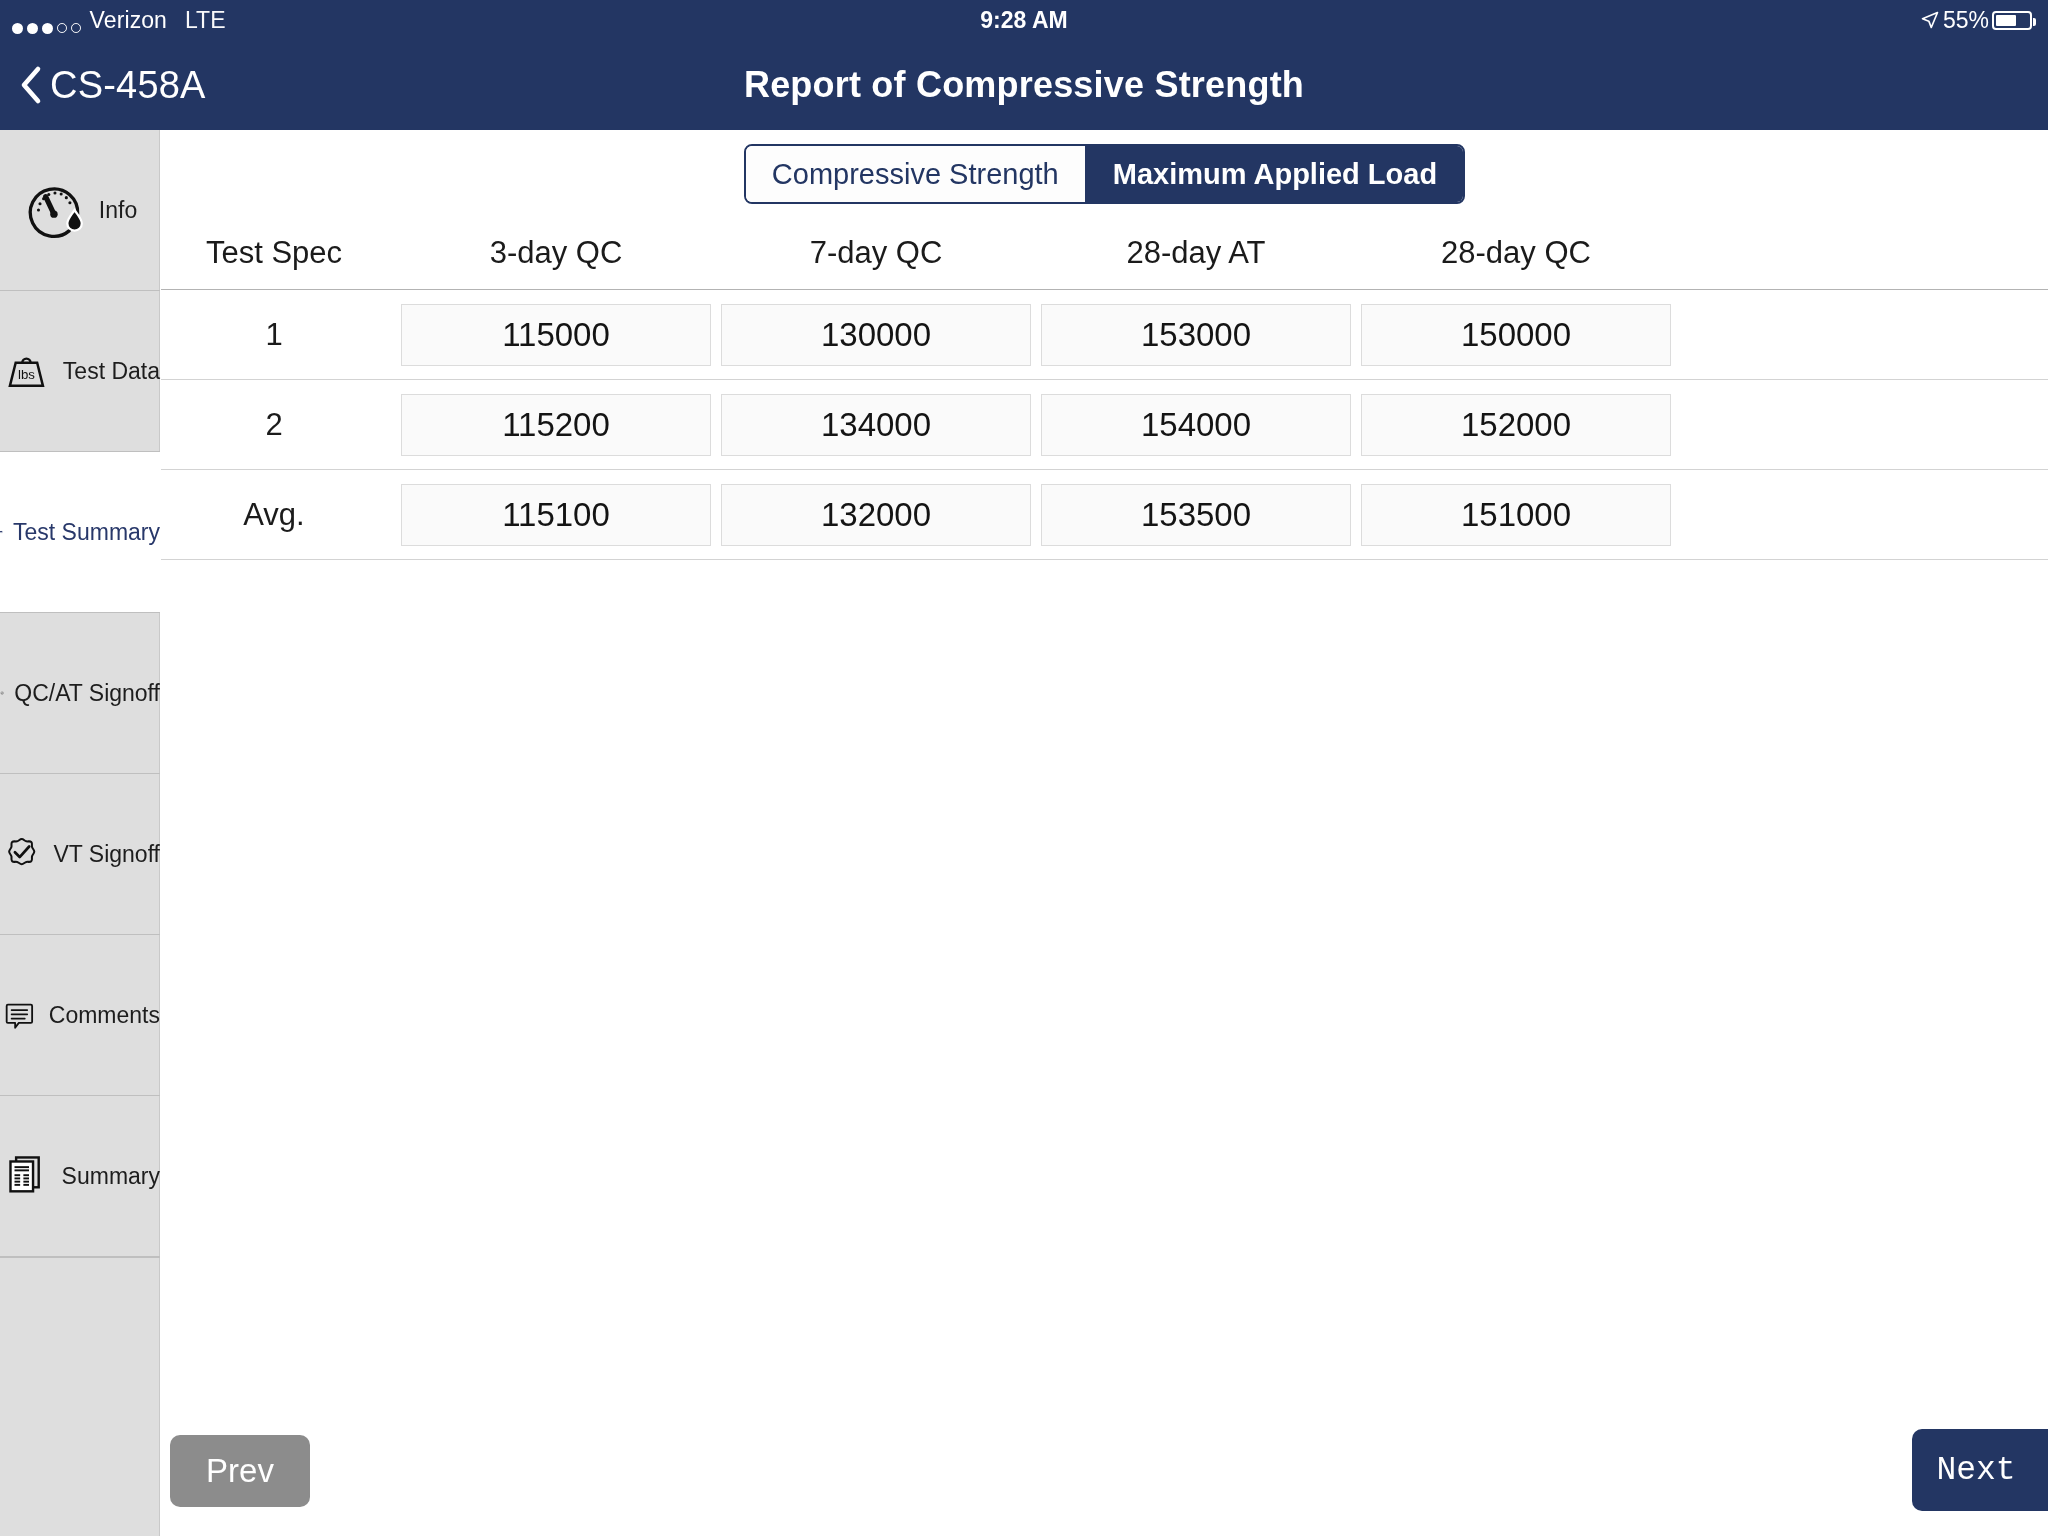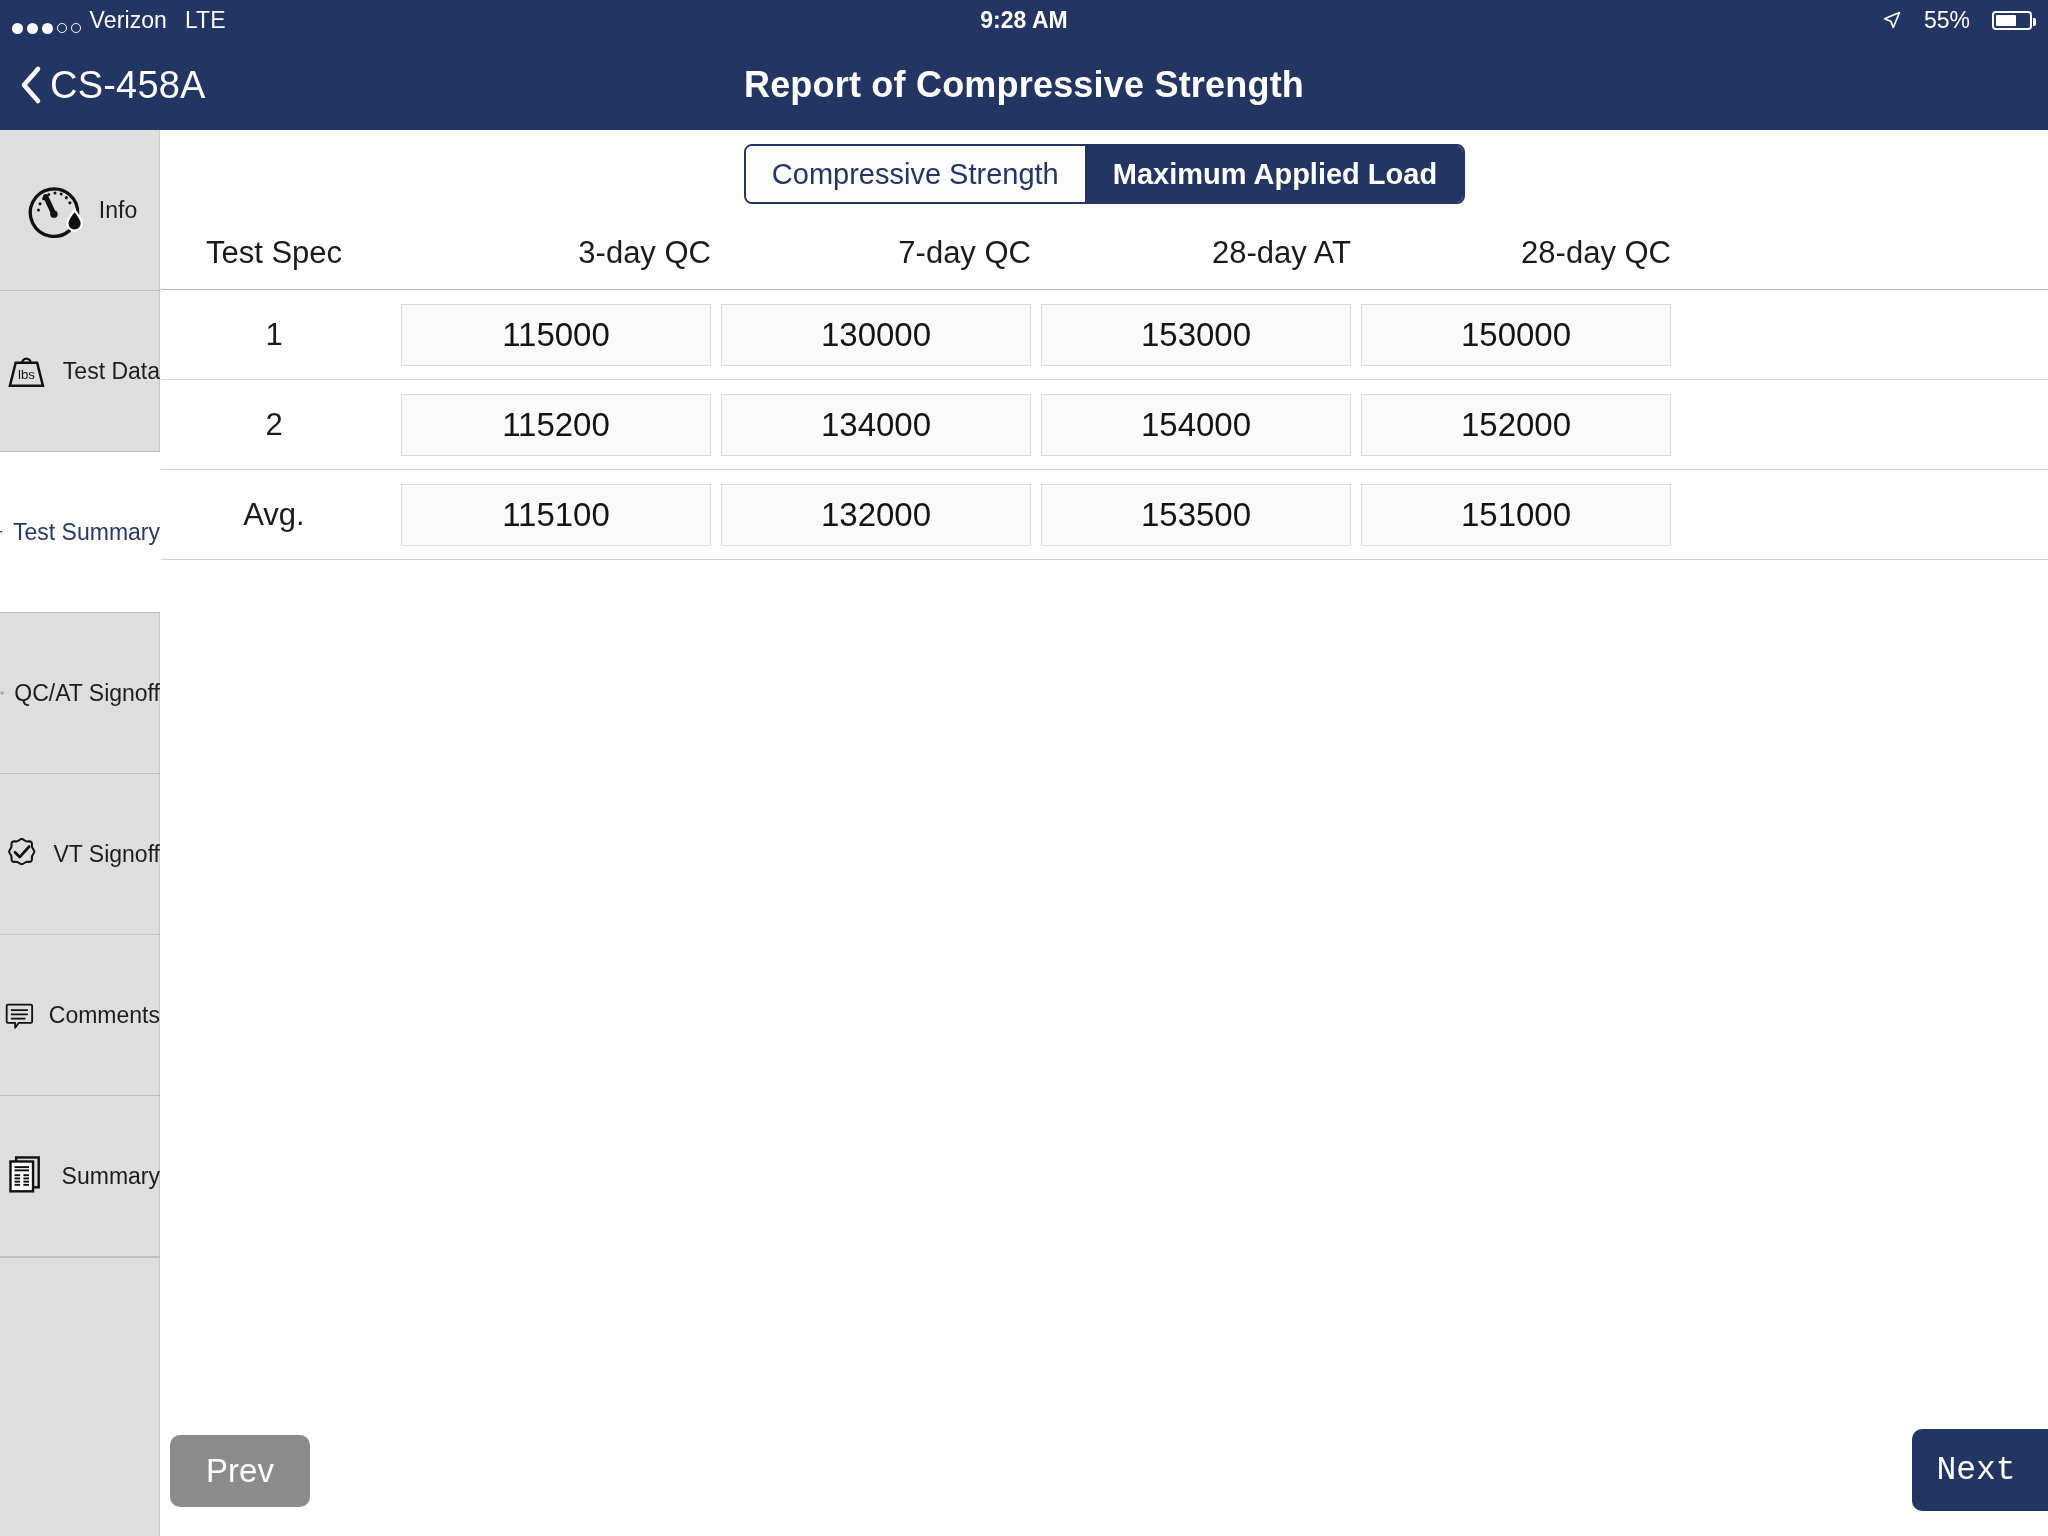--- a/index.html
+++ b/index.html
@@ -19,21 +19,21 @@
     display:flex;align-items:center;
     font-size:23px;
   }
   .sb-left{position:absolute;left:12px;display:flex;align-items:flex-end;gap:9px;}
   .dots{display:flex;align-items:center;gap:4px;}
   .dot{width:11px;height:11px;border-radius:50%;background:#ffffff;}
   .dot.hollow{background:transparent;border:1.6px solid #ffffff;width:7.8px;height:7.8px;}
   .carrier{font-size:23px;letter-spacing:.1px;}
   .net{font-size:23px;margin-left:9px;opacity:.97;}
   .sb-center{position:absolute;left:0;width:2048px;text-align:center;font-size:23px;font-weight:600;}
-  .sb-right{position:absolute;right:16px;display:flex;align-items:center;gap:22px;font-size:23px;}
+  .sb-right{position:absolute;right:16px;display:flex;align-items:center;gap:3px;font-size:23px;}
   .loc-arrow{width:20px;height:20px;display:block;}
   .batt{position:relative;width:40px;height:19px;border:2px solid #ffffff;border-radius:4px;box-sizing:border-box;}
   .batt::after{content:"";position:absolute;right:-6px;top:5px;width:3px;height:8px;background:#ffffff;border-radius:0 2px 2px 0;}
   .batt-fill{position:absolute;left:2px;top:2px;bottom:2px;background:#ffffff;border-radius:1px;}
 
   
   .navbar{
     position:absolute;top:40px;left:0;width:2048px;height:90px;
     background:#233663;color:#fff;
   }
@@ -88,21 +88,21 @@
   .seg-btn.on{background:#233663;color:#ffffff;font-weight:600;}
   .seg-btn + .seg-btn{border-left:2px solid #233663;}
 
   
   .table{position:absolute;top:86px;left:0;width:1887px;}
   .row{display:flex;align-items:center;height:89px;}
   .row.head{height:73px;}
   .hr{height:1px;background:#b3b3b3;width:1887px;}
   .hr.thin{background:#d3d3d3;}
   .c-spec{width:170px;flex:0 0 170px;text-align:center;}
-  .c-val{width:170px;flex:0 0 170px;display:flex;justify-content:flex-end;}
+  .c-val{width:170px;flex:0 0 170px;display:flex;justify-content:center;}
   .gap{flex:0 0 42px;}
   .lead{flex:0 0 28px;}
   .hcell{font-size:31px;color:#1b1b1b;text-align:center;}
   .speclbl{font-size:31px;color:#1b1b1b;}
   .field{
     width:310px;height:62px;box-sizing:border-box;
     border:1px solid #dcdcdc;border-radius:0;background:#fafafa;
     display:flex;align-items:center;justify-content:center;
     font-size:33px;color:#141414;cursor:text;
   }

